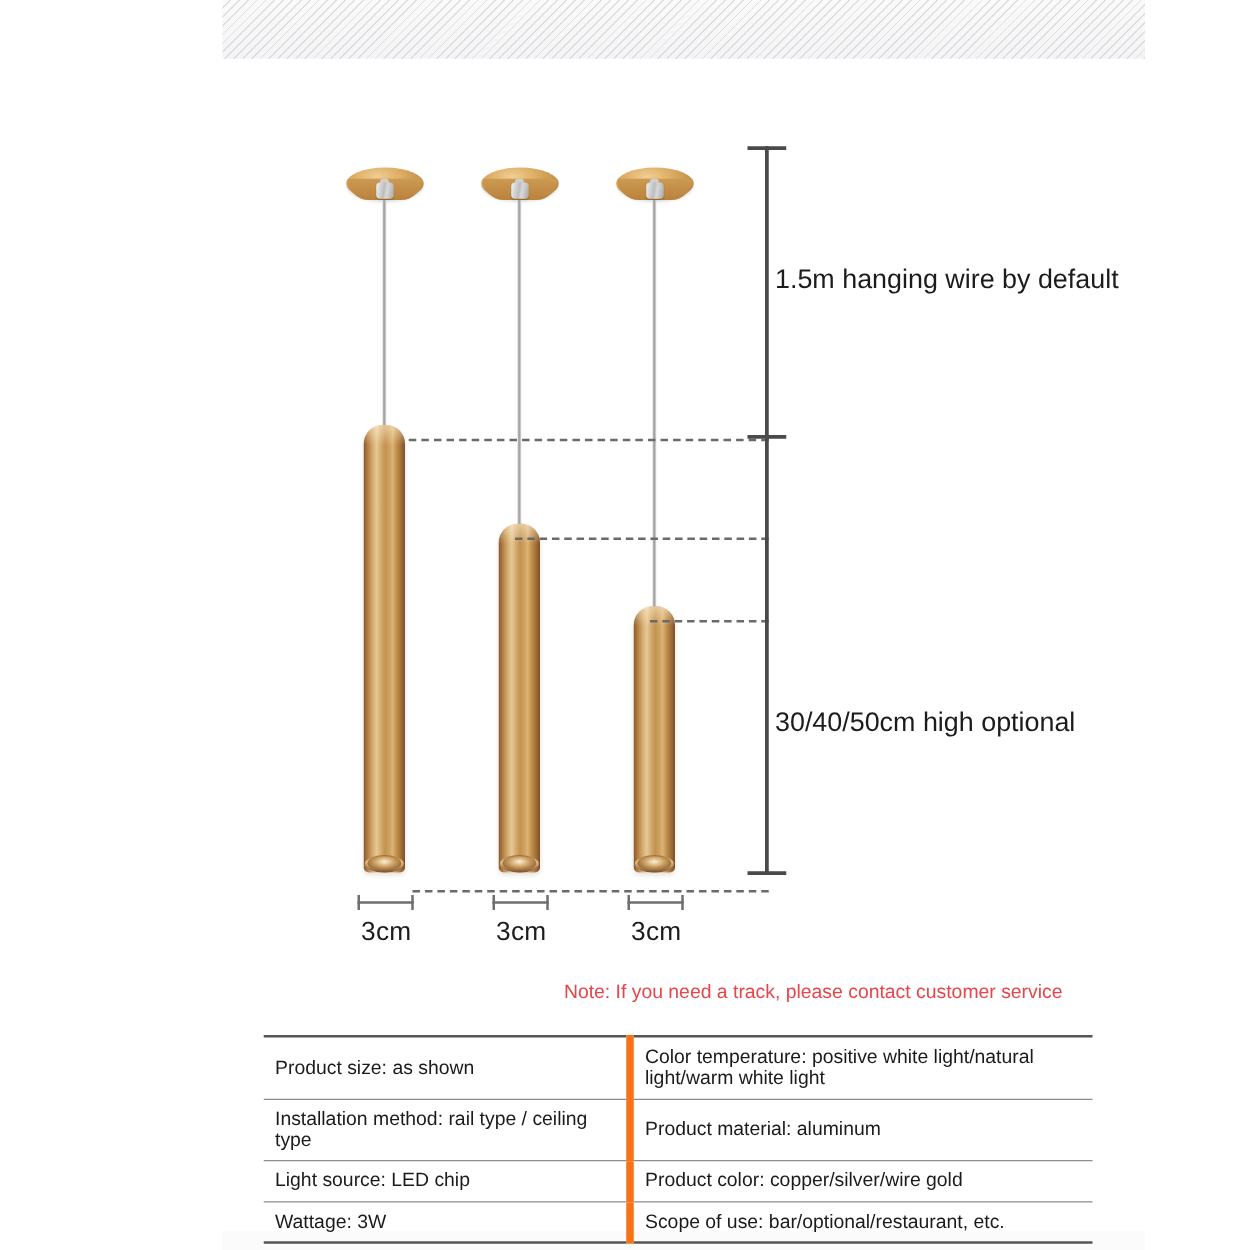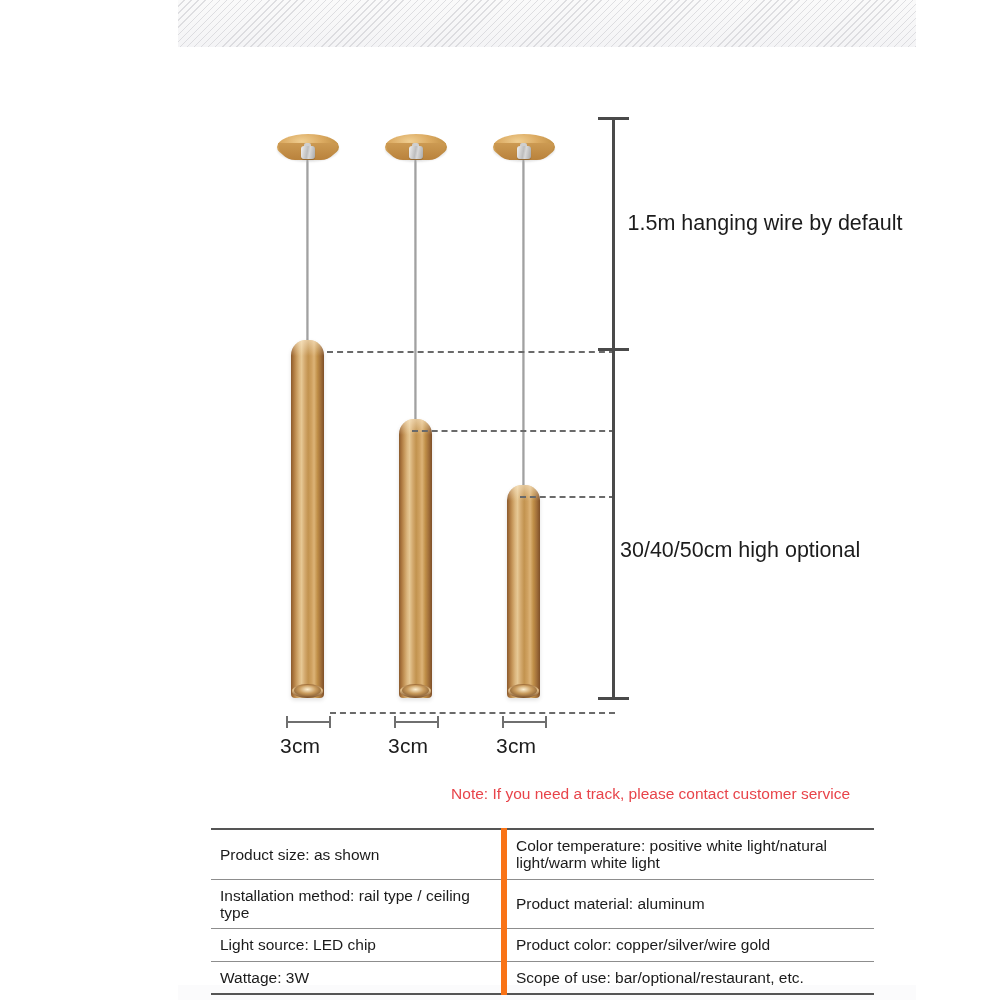--- a/index.html
+++ b/index.html
@@ -80,30 +80,30 @@
   .dim-vline{position:absolute;width:3px;background:#4a4a4a;}
   .dim-tcap{position:absolute;height:3px;background:#4a4a4a;}
   .dashed{
     position:absolute;height:0;border-top:2px dashed #6a6a6a;
   }
   .wdim{position:absolute;height:12px;}
   .wdim .bar{position:absolute;left:0;top:5px;width:100%;height:2px;background:#6f6f6f;}
   .wdim .endl{position:absolute;left:0;top:0;width:2px;height:12px;background:#6f6f6f;}
   .wdim .endr{position:absolute;right:0;top:0;width:2px;height:12px;background:#6f6f6f;}
   .wlabel{
-    position:absolute;font-size:21px;color:#1c1c1c;text-align:left;
+    position:absolute;font-size:21px;color:#1c1c1c;text-align:center;
     letter-spacing:.2px;
   }
 
   
   .annot{
     position:absolute;font-size:21.5px;color:#1c1c1c;line-height:1.45;
   }
-  .annot.a1{left:620px;top:208px;width:290px;text-align:center;}
-  .annot.a2{left:620px;top:535px;width:290px;text-align:left;}
+  .annot.a1{left:620px;top:208px;width:290px;text-align:left;}
+  .annot.a2{left:620px;top:563px;width:290px;text-align:left;}
 
   
   .note{
     position:absolute;left:211px;top:785px;width:639px;
     text-align:right;font-size:15.5px;color:#e8444a;
   }
   .spec{
     position:absolute;left:211px;top:828px;width:639px;
     border-collapse:collapse;table-layout:fixed;
   }

